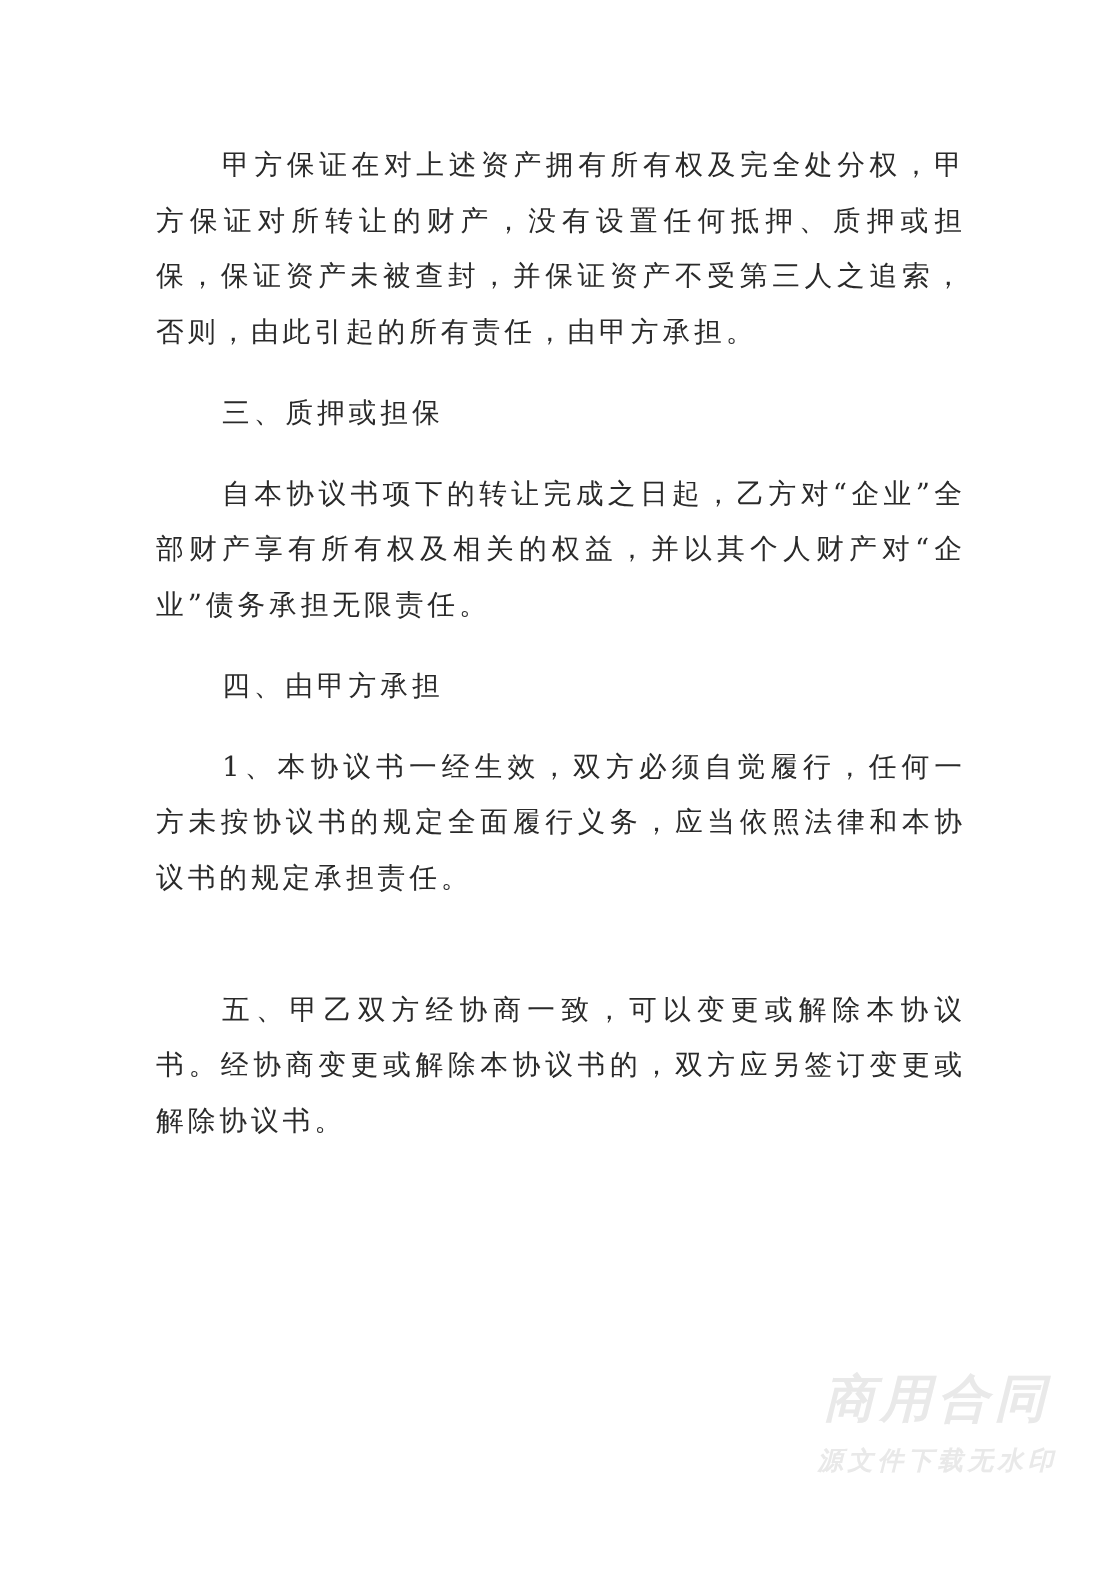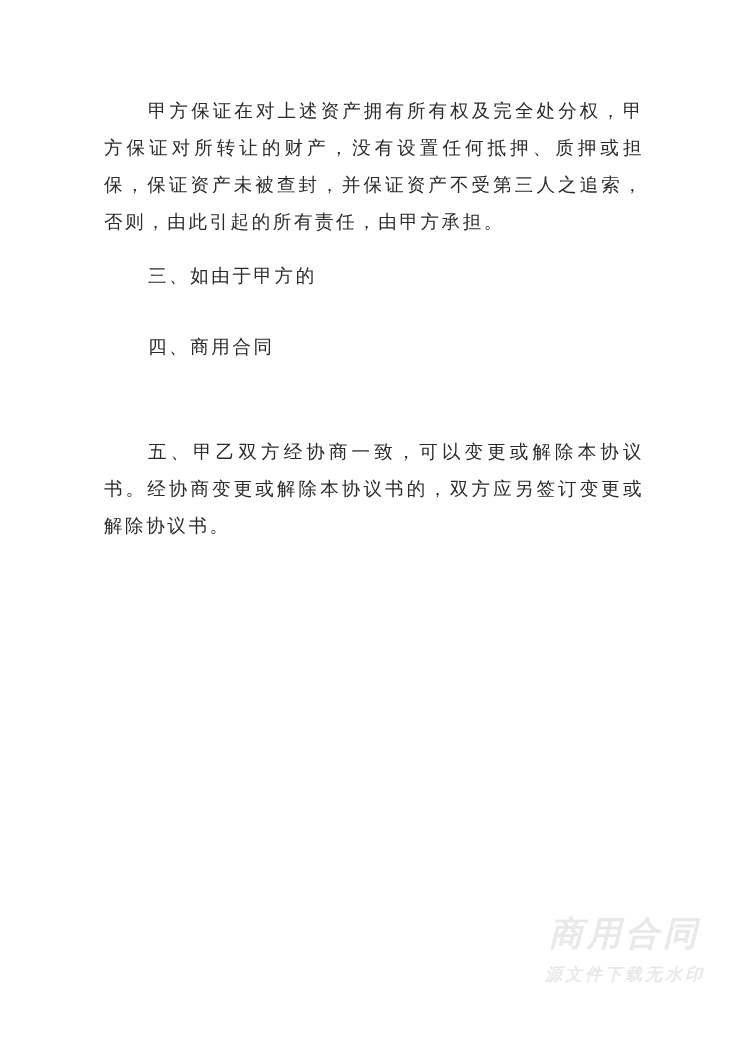--- a/index.html
+++ b/index.html
@@ -22,25 +22,27 @@
   .wm-main { font-size: 34px; font-weight: bold; letter-spacing: 4px; line-height: 40px; }
   .wm-sub { font-size: 17px; font-weight: bold; letter-spacing: 3px; line-height: 30px; margin-top: 6px; }
 </style>
 </head>
 <body>
 
 <div class="page">
   <div class="content">
     <p class="p">甲方保证在对上述资产拥有所有权及完全处分权，甲方保证对所转让的财产，没有设置任何抵押、质押或担保，保证资产未被查封，并保证资产不受第三人之追索，否则，由此引起的所有责任，由甲方承担。</p>
     <div class="gap"></div>
-    <p class="p">三、如由于甲方的</p>
+    <p class="p">三、质押或担保</p>
     <div class="gap"></div>
+    <p class="p">自本协议书项下的转让完成之日起，乙方对“企业”全部财产享有所有权及相关的权益，并以其个人财产对“企业”债务承担无限责任。</p>
     <div class="gap"></div>
-    <p class="p">四、商用合同</p>
+    <p class="p">四、由甲方承担</p>
     <div class="gap"></div>
+    <p class="p">1、本协议书一经生效，双方必须自觉履行，任何一方未按协议书的规定全面履行义务，应当依照法律和本协议书的规定承担责任。</p>
     <div class="gap"></div>
     <div class="gap"></div>
     <div class="gap"></div>
     <p class="p">五、甲乙双方经协商一致，可以变更或解除本协议书。经协商变更或解除本协议书的，双方应另签订变更或解除协议书。</p>
   </div>
 
   <div class="watermark">
     <div class="wm-main">商用合同</div>
     <div class="wm-sub">源文件下载无水印</div>
   </div>

